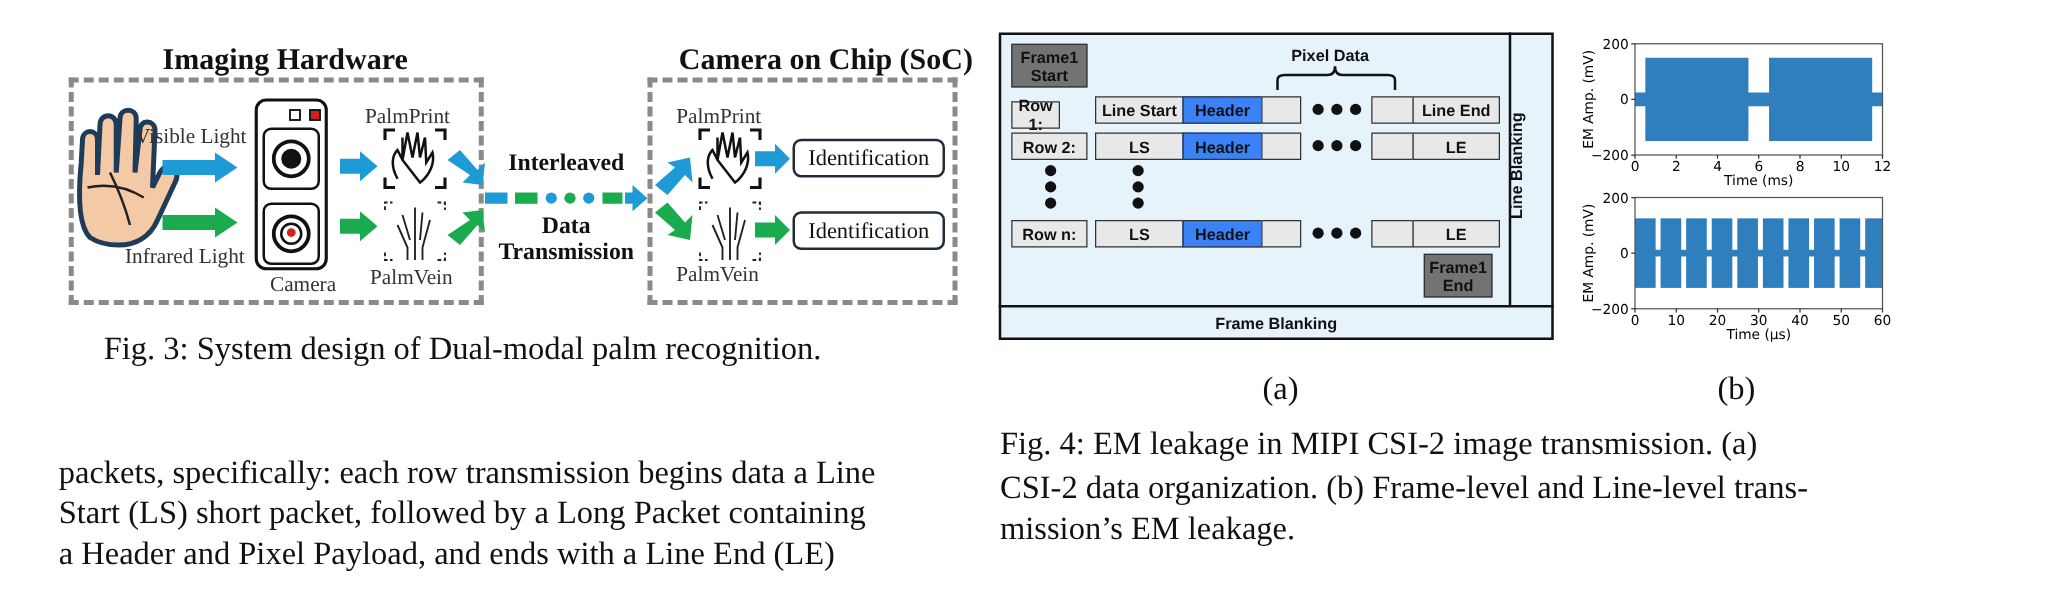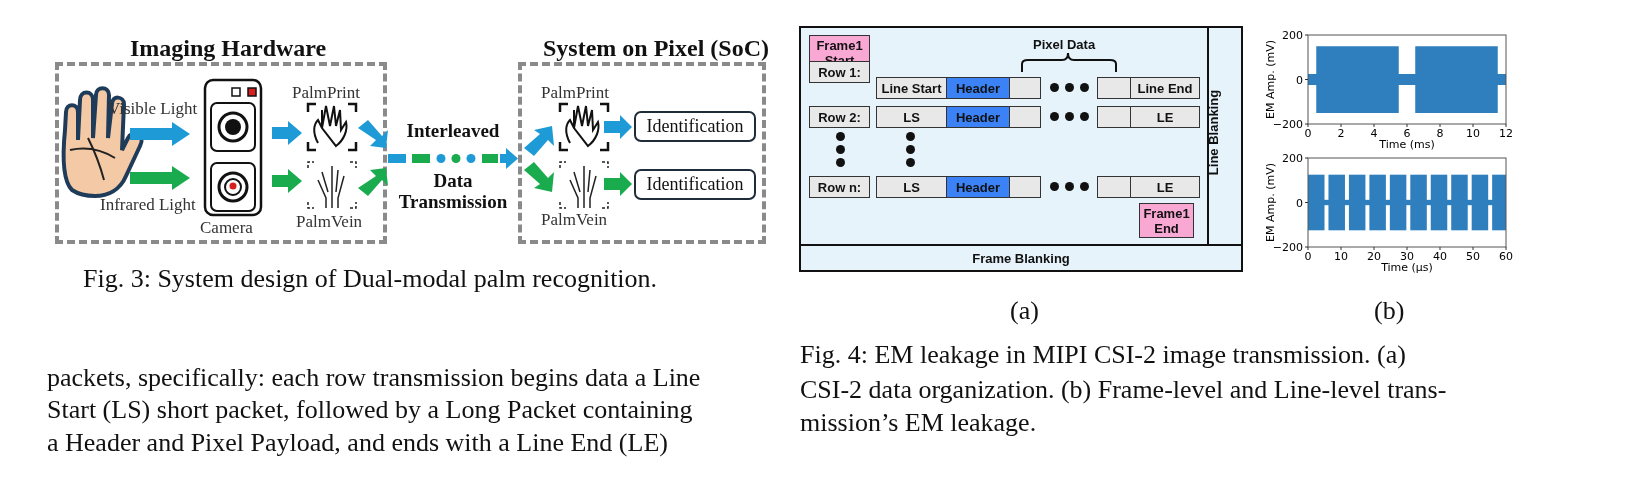--- a/index.html
+++ b/index.html
@@ -14,32 +14,32 @@
   .dash-box { border:4px dashed #8a8a8a; box-sizing:border-box; }
   .label-serif { font-size:17px; color:#333; white-space:nowrap; }
   .id-box { border:2.5px solid #1f2d3a; border-radius:7px; box-sizing:border-box; font-size:18px; display:flex; align-items:center; justify-content:center; background:#fff; }
   .center-bold { font-size:19px; font-weight:bold; text-align:center; white-space:nowrap; }
 
   
   .diag-outer { border:2px solid #111; background:#e6f3fb; box-sizing:border-box; }
   .cell { position:absolute; border:1.5px solid #333; box-sizing:border-box; font-family:"Liberation Sans", sans-serif; font-weight:bold; font-size:13px; display:flex; align-items:center; justify-content:center; text-align:center; line-height:15px; }
   .gray { background:#e8e8e8; }
   .blue { background:#3b82f6; }
-  .peach { background:#f9a8d4; }
+  .peach { background:#737373; }
   .dot { position:absolute; width:9px; height:9px; border-radius:50%; background:#111; }
 
   
   .caption { font-size:26px; white-space:nowrap; }
   .tick { font-family:"DejaVu Sans", sans-serif; font-size:11px; color:#222; }
 </style>
 </head>
 <body>
 
 <div class="abs group-title" style="left:130px;top:35px;">Imaging Hardware</div>
-<div class="abs group-title" style="left:543px;top:35px;">System on Pixel (SoC)</div>
+<div class="abs group-title" style="left:543px;top:35px;">Camera on Chip (SoC)</div>
 
 <div class="abs dash-box" style="left:55px;top:62px;width:332px;height:182px;"></div>
 <div class="abs dash-box" style="left:518px;top:62px;width:248px;height:182px;"></div>
 
 <svg class="abs" style="left:0;top:0;" width="800" height="260">
 
   <g>
     <path d="M72,190 C62,180 63,150 65,130 L66,112 C66,103 78,103 78,112 L78,140 L80,100 C80,90 93,90 93,100 L93,138 L96,95 C96,86 109,86 109,95 L108,138 L112,104 C112,95 124,96 124,104 L122,150 L128,138 C134,128 146,134 140,146 L126,176 C120,190 108,196 95,196 C86,196 78,194 72,190 Z" fill="#f3c9a6" stroke="#1f3b5a" stroke-width="4"></path>
     <path d="M70,150 C88,146 102,150 115,158" stroke="#222" stroke-width="2" fill="none"></path>
     <path d="M88,138 C94,150 100,165 104,180" stroke="#222" stroke-width="2" fill="none"></path>
@@ -124,21 +124,21 @@
     <polygon points="620,115 632,127 620,139" fill="#1e9bd7"></polygon>
   </g>
   <g>
     <rect x="604" y="178" width="16" height="12" fill="#1aab4f"></rect>
     <polygon points="620,172 632,184 620,196" fill="#1aab4f"></polygon>
   </g>
 </svg>
 
 <div class="abs label-serif" style="left:108px;top:99px;">Visible Light</div>
 <div class="abs label-serif" style="left:100px;top:195px;">Infrared Light</div>
-<div class="abs label-serif" style="left:200px;top:218px;font-family:Liberation Serif, serif;">Camera</div>
+<div class="abs label-serif" style="left:216px;top:218px;font-family:Liberation Serif, serif;">Camera</div>
 <div class="abs label-serif" style="left:292px;top:83px;">PalmPrint</div>
 <div class="abs label-serif" style="left:296px;top:212px;">PalmVein</div>
 
 <div class="abs center-bold" style="left:392px;top:120px;width:122px;">Interleaved</div>
 <div class="abs center-bold" style="left:392px;top:170px;width:122px;">Data</div>
 <div class="abs center-bold" style="left:388px;top:191px;width:130px;">Transmission</div>
 
 <div class="abs label-serif" style="left:541px;top:83px;">PalmPrint</div>
 <div class="abs label-serif" style="left:541px;top:210px;">PalmVein</div>
 
@@ -151,21 +151,21 @@
 <div class="abs" style="left:1207px;top:26px;width:2px;height:219px;background:#111;"></div>
 <div class="abs" style="left:799px;top:244px;width:444px;height:2px;background:#111;"></div>
 
 <div class="cell peach" style="left:809px;top:35px;width:61px;height:35px;">Frame1 Start</div>
 
 <div class="abs sans bold" style="left:1033px;top:37px;font-size:13px;">Pixel Data</div>
 <svg class="abs" style="left:1018px;top:50px;" width="102" height="24">
   <path d="M4,22 V14 Q4,10 10,10 H44 Q50,10 50,3 Q50,10 56,10 H92 Q98,10 98,14 V22" stroke="#111" stroke-width="2" fill="none"></path>
 </svg>
 
-<div class="cell gray" style="left:809px;top:61px;width:61px;height:22px;">Row 1:</div>
+<div class="cell gray" style="left:809px;top:81px;width:39px;height:22px;">Row 1:</div>
 <div class="cell gray" style="left:876px;top:77px;width:71px;height:22px;">Line Start</div>
 <div class="cell blue" style="left:946px;top:77px;width:64px;height:22px;">Header</div>
 <div class="cell gray" style="left:1009px;top:77px;width:32px;height:22px;"></div>
 <div class="cell gray" style="left:1097px;top:77px;width:34px;height:22px;"></div>
 <div class="cell gray" style="left:1130px;top:77px;width:70px;height:22px;">Line End</div>
 
 <div class="cell gray" style="left:809px;top:106px;width:61px;height:22px;">Row 2:</div>
 <div class="cell gray" style="left:876px;top:106px;width:71px;height:22px;">LS</div>
 <div class="cell blue" style="left:946px;top:106px;width:64px;height:22px;">Header</div>
 <div class="cell gray" style="left:1009px;top:106px;width:32px;height:22px;"></div>

